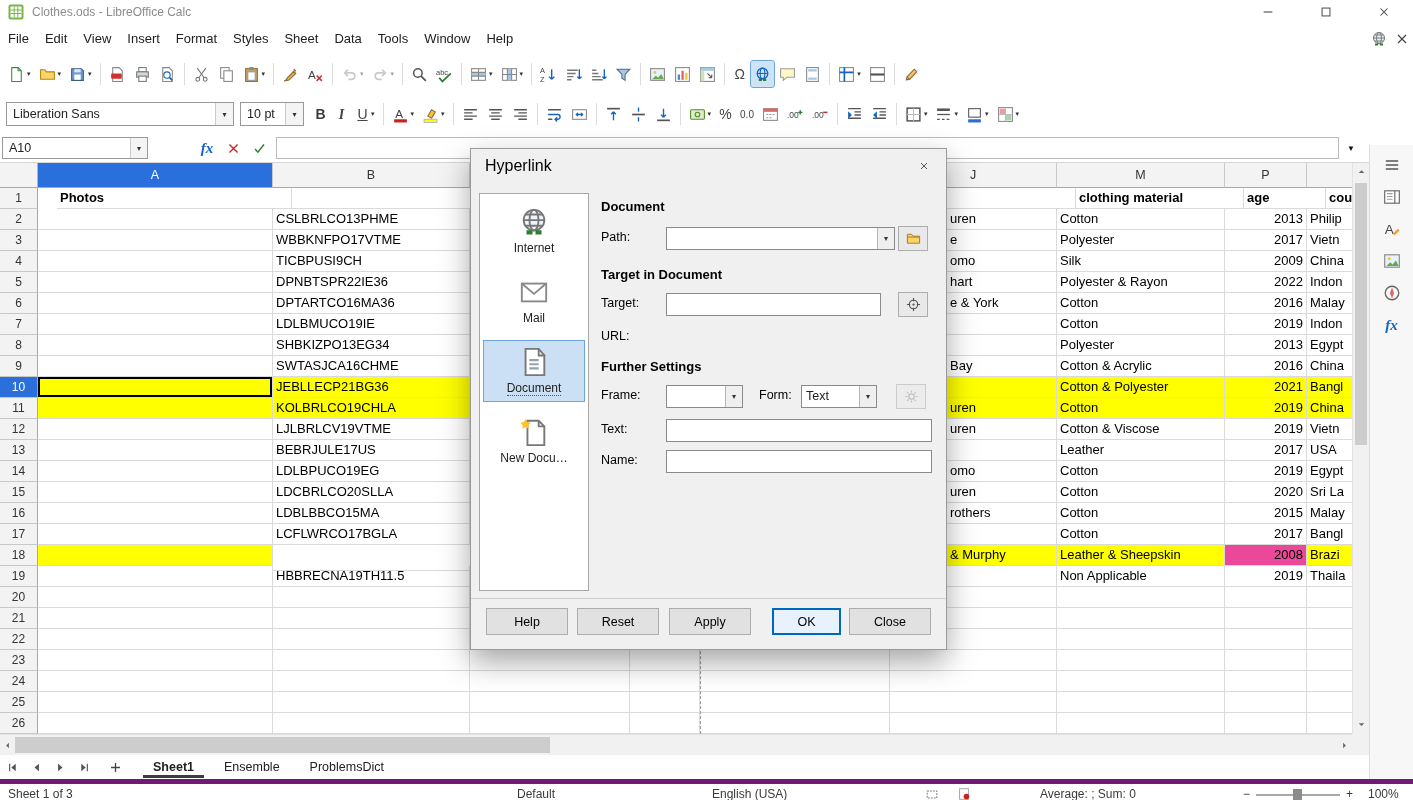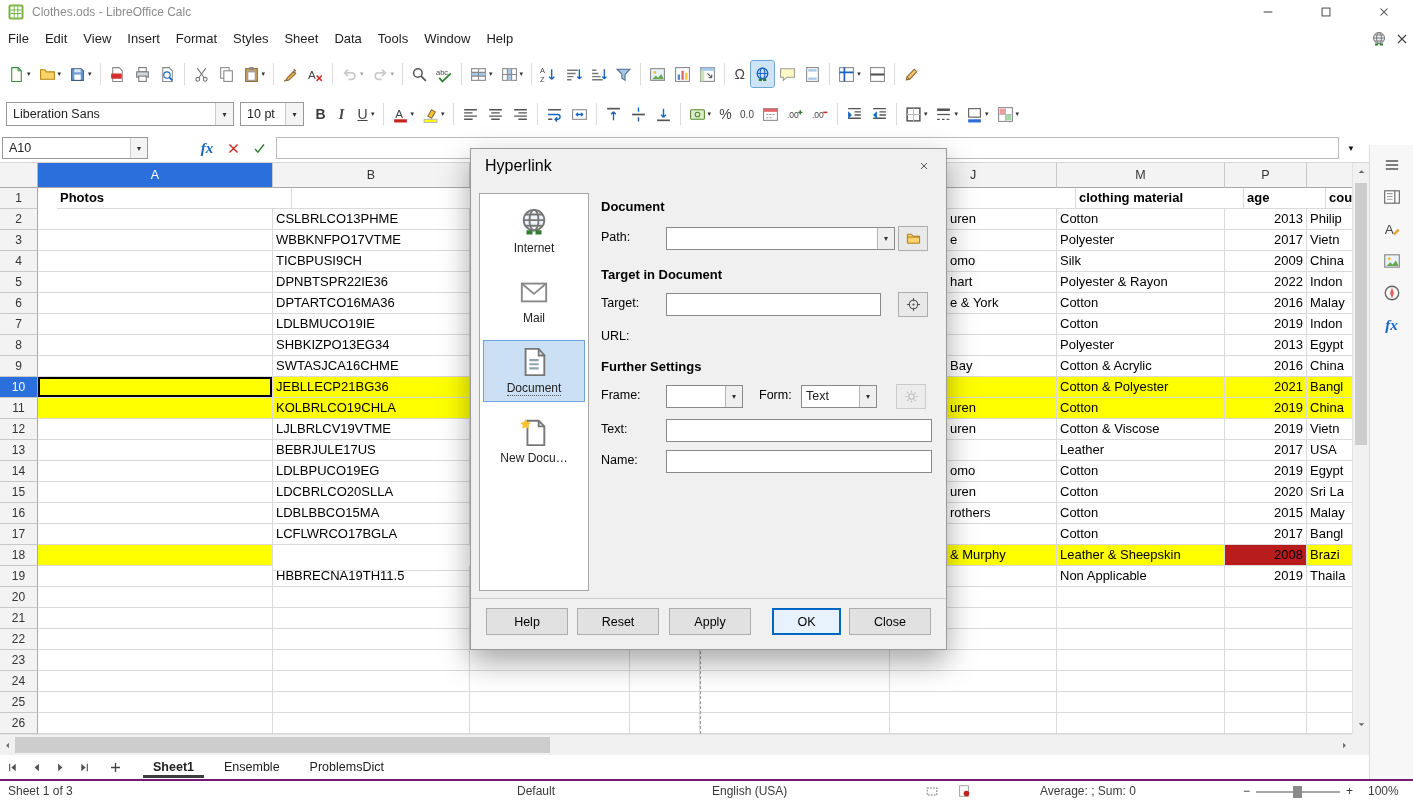--- a/index.html
+++ b/index.html
@@ -82,21 +82,21 @@
   .tabbar{position:absolute;left:0;top:755px;width:1352px;height:24px;background:#fff;display:flex;align-items:center;}
   .tab-nav{width:24px;height:24px;display:flex;align-items:center;justify-content:center;}
   .tab-nav svg{width:13px;height:13px}
   .add-sheet{width:26px;height:24px;display:flex;align-items:center;justify-content:center;margin:0 10px 0 6px;}
   .add-sheet svg{width:13px;height:13px}
   #tabs{display:flex;align-items:center;height:24px;}
   .sheet-tab{padding:0 15px;height:24px;line-height:24px;font-size:12.5px;position:relative;color:#222;}
   .sheet-tab.active{font-weight:bold;}
   .sheet-tab.active::after{content:"";position:absolute;left:5px;right:5px;bottom:1px;height:3px;background:#3c3c3c;}
   
-  .statusbar{position:absolute;left:0;top:779px;width:1413px;height:21px;background:#fff;border-top:2px solid #701a75;font-size:12px;color:#3a3a3a;box-sizing:border-box;}
+  .statusbar{position:absolute;left:0;top:779px;width:1413px;height:21px;background:#fff;border-top:5px solid #701a75;font-size:12px;color:#3a3a3a;box-sizing:border-box;}
   .st{position:absolute;top:0;line-height:20px;white-space:nowrap;}
   .sticon{position:absolute;top:3px;}
   .sticon svg{width:14px;height:14px}
   .zoomtrack{position:absolute;left:1256px;top:10px;width:84px;height:2px;background:#a8a8a8;}
   .zoomthumb{position:absolute;left:37px;top:-5px;width:9px;height:12px;background:#8b8b8b;}
   
   .dialog{position:absolute;left:470px;top:148px;width:477px;height:502px;background:#f0f0f0;border:1px solid #9a9a9a;
           box-shadow:0 12px 28px rgba(0,0,0,.35);z-index:50;font-size:12.5px;box-sizing:border-box;}
   .dlg-title{height:34px;display:flex;align-items:center;padding-left:14px;font-size:16px;color:#000;}
   .dlg-close{position:absolute;right:8px;top:6px;width:28px;height:22px;display:flex;align-items:center;justify-content:center;}
@@ -914,21 +914,21 @@
       </div>
       <div class="grow">
         <div class="rowhdr">18</div>
         <div class="cell" style="width: 235px; background: rgb(255, 255, 0);"></div>
         <div class="cell" style="width: 197px; background: #1d4ed8; margin-top: 25px;">DLBRJMLS8BZ11</div>
         <div class="cell" style="width: 160px; background: rgb(255, 255, 0);"></div>
         <div class="cell" style="width: 70px; background: rgb(255, 255, 0);"></div>
         <div class="cell" style="width: 190px; background: rgb(255, 255, 0);"></div>
         <div class="cell" style="width: 167px; padding-left: 60px; background: rgb(255, 255, 0);">&amp; Murphy</div>
         <div class="cell" style="width: 168px; background: rgb(255, 255, 0);">Leather &amp; Sheepskin</div>
-        <div class="cell right" style="width: 82px; background: #b91c1c;">2008</div>
+        <div class="cell right" style="width: 82px; background: #ec4899;">2008</div>
         <div class="cell" style="width: 60px; background: rgb(255, 255, 0);">Brazi</div>
       </div>
       <div class="grow">
         <div class="rowhdr">19</div>
         <div class="cell" style="width: 235px;"></div>
         <div class="cell" style="width: 197px;">HBBRECNA19TH11.5</div>
         <div class="cell" style="width: 160px;"></div>
         <div class="cell" style="width: 70px;"></div>
         <div class="cell" style="width: 190px;"></div>
         <div class="cell" style="width: 167px; padding-left: 60px;"></div>

